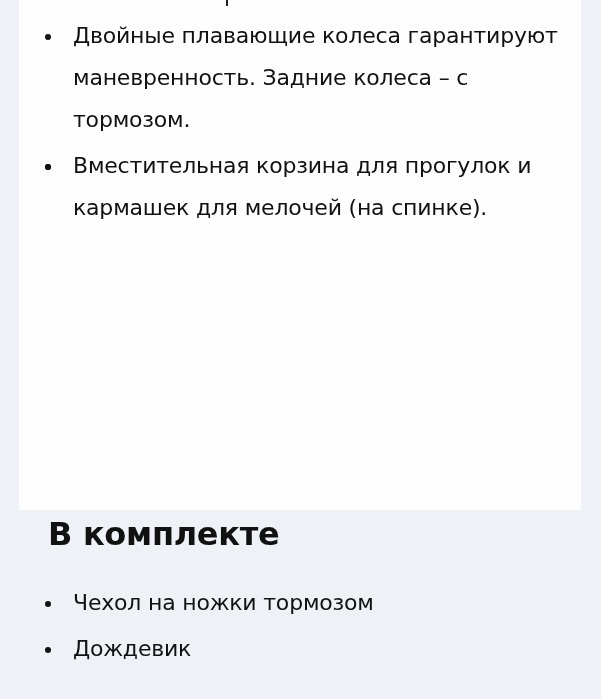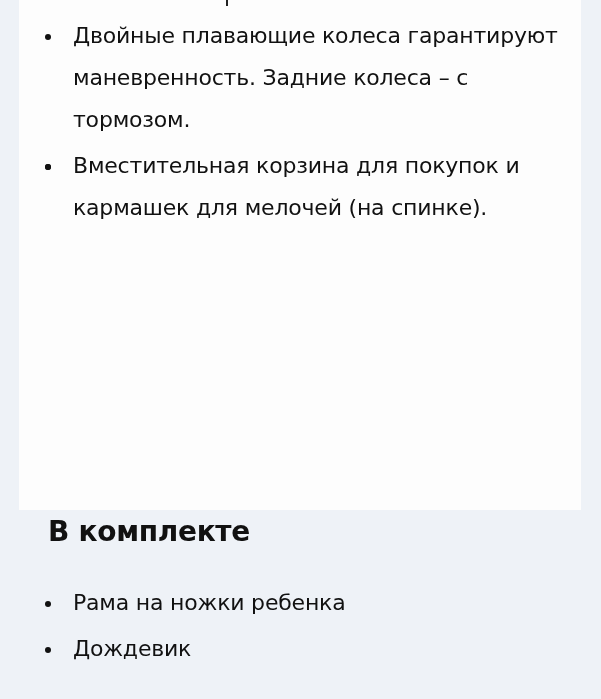--- a/index.html
+++ b/index.html
@@ -24,50 +24,50 @@
     font-size:22px; line-height:42px; letter-spacing:-0.2px;
   }
   .list li .bullet {
     position:absolute; left:26px; top:19px; width:6px; height:6px;
     border-radius:50%; background:#111;
   }
   .list1 { top:15px; }
   .list1 li { margin-bottom:4px; }
   .heading {
     position:absolute; left:29px; top:515px;
-    font-size:28px; font-weight:bold; margin:0; letter-spacing:-0.3px;
+    font-size:32px; font-weight:bold; margin:0; letter-spacing:-0.3px;
   }
   .list2 { top:582px; }
   .list2 li { margin-bottom:4px; }
 </style>
 </head>
 <body>
 
 <div class="card">
   <div class="cut-line"></div>
 
   <ul class="list list1">
     <li>
       <span class="bullet"></span>
       <span>Двойные плавающие колеса гарантируют маневренность. Задние колеса – с тормозом.</span>
     </li>
     <li>
       <span class="bullet"></span>
     </li>
     <li>
       <span class="bullet"></span>
-      <span>Вместительная корзина для покупок и кармашек для мелочей (на спинке).</span>
+      <span>Вместительная корзина для прогулок и кармашек для мелочей (на спинке).</span>
     </li>
   </ul>
 
   <h2 class="heading">В комплекте</h2>
 
   <ul class="list list2">
     <li>
       <span class="bullet"></span>
-      <span>Рама на ножки ребенка</span>
+      <span>Чехол на ножки тормозом</span>
     </li>
     <li>
       <span class="bullet"></span>
       <span>Дождевик</span>
     </li>
   </ul>
 </div>
 
 </body></html>

